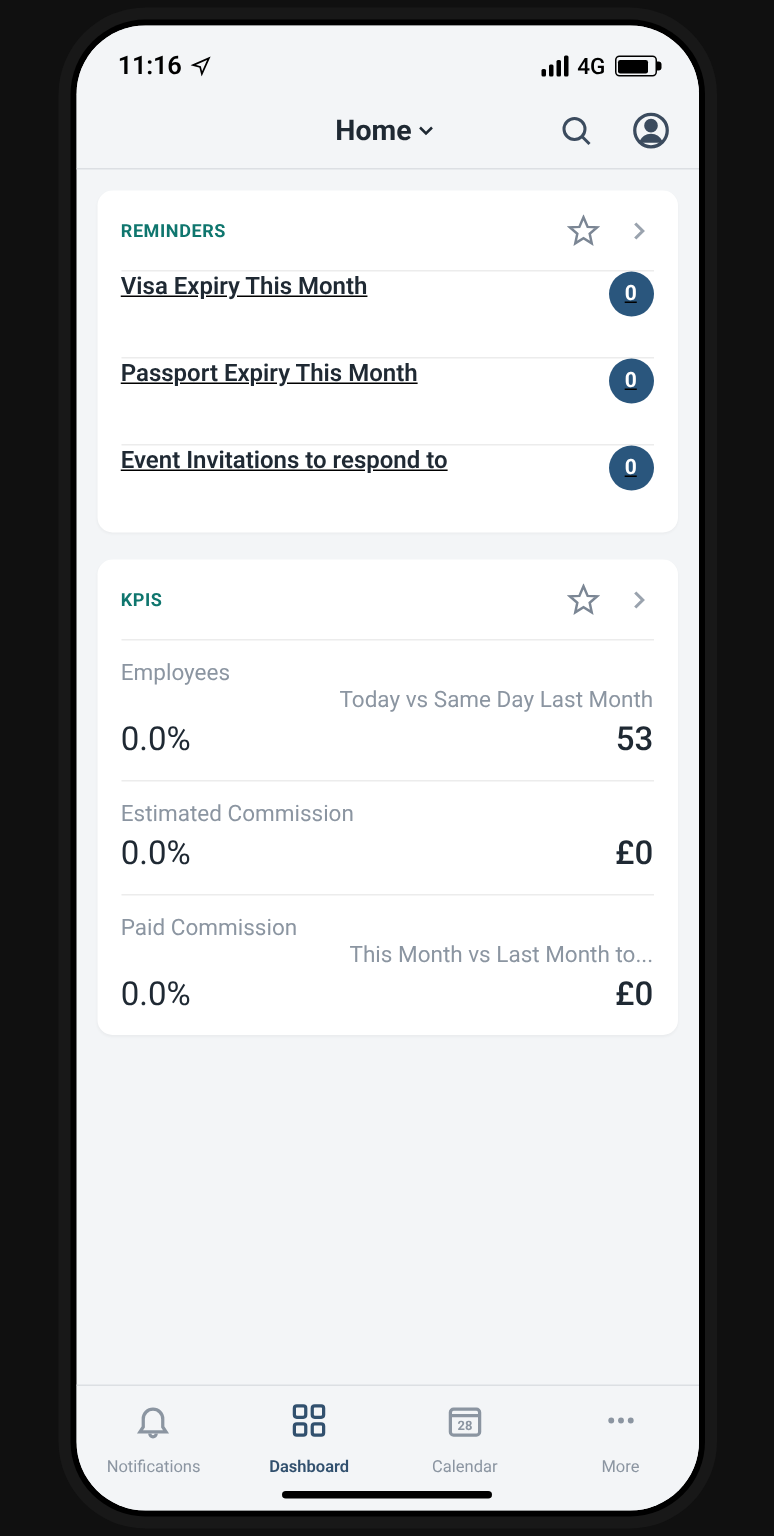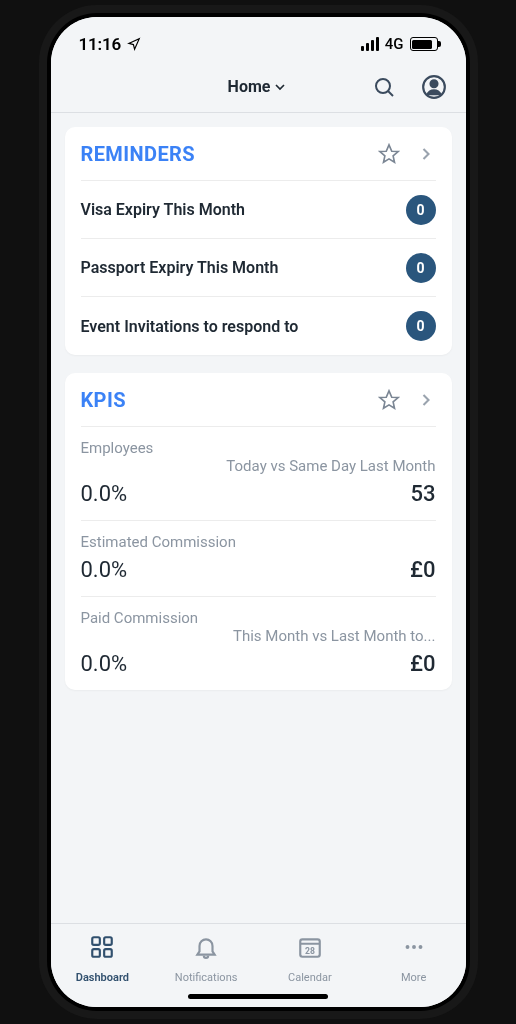--- a/index.html
+++ b/index.html
@@ -40,48 +40,48 @@
 
   .header {
     height: 52px;
     border-bottom: 1px solid #dcdfe3;
     display: flex;
     align-items: center;
     justify-content: center;
     position: relative;
     background:#f3f5f7;
   }
-  .header-title { font-size: 16px; font-weight: 700; color:#1f2933; display:flex; align-items:center; gap:2px;}
+  .header-title { font-size: 19px; font-weight: 700; color:#1f2933; display:flex; align-items:center; gap:2px;}
   .header-right { position: absolute; right: 18px; top:0; bottom:0; display:flex; align-items:center; gap:22px;}
   .icon-btn { width:28px; height:28px; display:flex; align-items:center; justify-content:center; color:#3b4b5e;}
 
   .content { flex: 1; overflow-y: auto; padding: 14px 14px 0; }
 
   .card {
     background: #fff;
     border-radius: 10px;
     padding: 0 16px;
     margin-bottom: 18px;
     box-shadow: 0 1px 2px rgba(0,0,0,0.04);
   }
   .card-header {
     height: 54px;
     display: flex;
     align-items: center;
     justify-content: space-between;
     border-bottom: 1px solid #ececec;
   }
-  .card-title { font-weight: 700; font-size: 20px; letter-spacing: 0.4px; color:#3b82f6;}
+  .card-title { font-weight: 700; font-size: 12px; letter-spacing: 0.4px; color:#0f766e;}
   .card-actions { display: flex; align-items: center; gap: 16px; color:#7b8694;}
   .row {
     height: 58px;
     display: flex;
-    align-items: center;
     justify-content: space-between;
     border-bottom: 1px solid #ececec;
+    text-decoration: underline;
   }
   .row:last-child { border-bottom: none; }
   .row-label { font-size: 16px; font-weight: 600; color:#1f2933;}
   .badge {
     min-width: 30px; height: 30px; border-radius: 15px;
     background: #2a567d; color: #fff; display: flex; align-items: center; justify-content: center;
     font-weight: 700; font-size: 14px; padding: 0 6px;
   }
 
   .kpi-row { padding: 12px 0 14px; border-bottom: 1px solid #ececec; }
@@ -229,38 +229,38 @@
         <div class="kpi-bottom">
           <span>0.0%</span>
           <span class="kpi-bottom-right">£0</span>
         </div>
       </div>
     </div>
 
   </div>
 
   <div class="tabbar">
+    <div class="tab">
+      <svg viewBox="0 0 24 24" fill="none" stroke="#8b95a1" stroke-width="2">
+          <path d="M18 16v-5a6 6 0 10-12 0v5l-2 3h16z"></path>
+          <path d="M10 20a2 2 0 004 0"></path>
+        </svg>
+      <span>Notifications</span>
+    </div>
     <div class="tab active">
       <svg viewBox="0 0 24 24" fill="none" stroke="#31506e" stroke-width="2">
           <rect x="3" y="3" width="7" height="7" rx="1.5"></rect>
           <rect x="14" y="3" width="7" height="7" rx="1.5"></rect>
           <rect x="3" y="14" width="7" height="7" rx="1.5"></rect>
           <rect x="14" y="14" width="7" height="7" rx="1.5"></rect>
         </svg>
       <span>Dashboard</span>
     </div>
     <div class="tab">
       <svg viewBox="0 0 24 24" fill="none" stroke="#8b95a1" stroke-width="2">
-          <path d="M18 16v-5a6 6 0 10-12 0v5l-2 3h16z"></path>
-          <path d="M10 20a2 2 0 004 0"></path>
-        </svg>
-      <span>Notifications</span>
-    </div>
-    <div class="tab">
-      <svg viewBox="0 0 24 24" fill="none" stroke="#8b95a1" stroke-width="2">
           <rect x="3" y="5" width="18" height="16" rx="2"></rect>
           <line x1="3" y1="9" x2="21" y2="9"></line>
           <text x="12" y="18" text-anchor="middle" font-size="8" fill="#8b95a1" stroke="none" font-weight="700">28</text>
         </svg>
       <span>Calendar</span>
     </div>
     <div class="tab">
       <svg viewBox="0 0 24 24" fill="#8b95a1">
           <circle cx="6" cy="12" r="1.8"></circle>
           <circle cx="12" cy="12" r="1.8"></circle>

